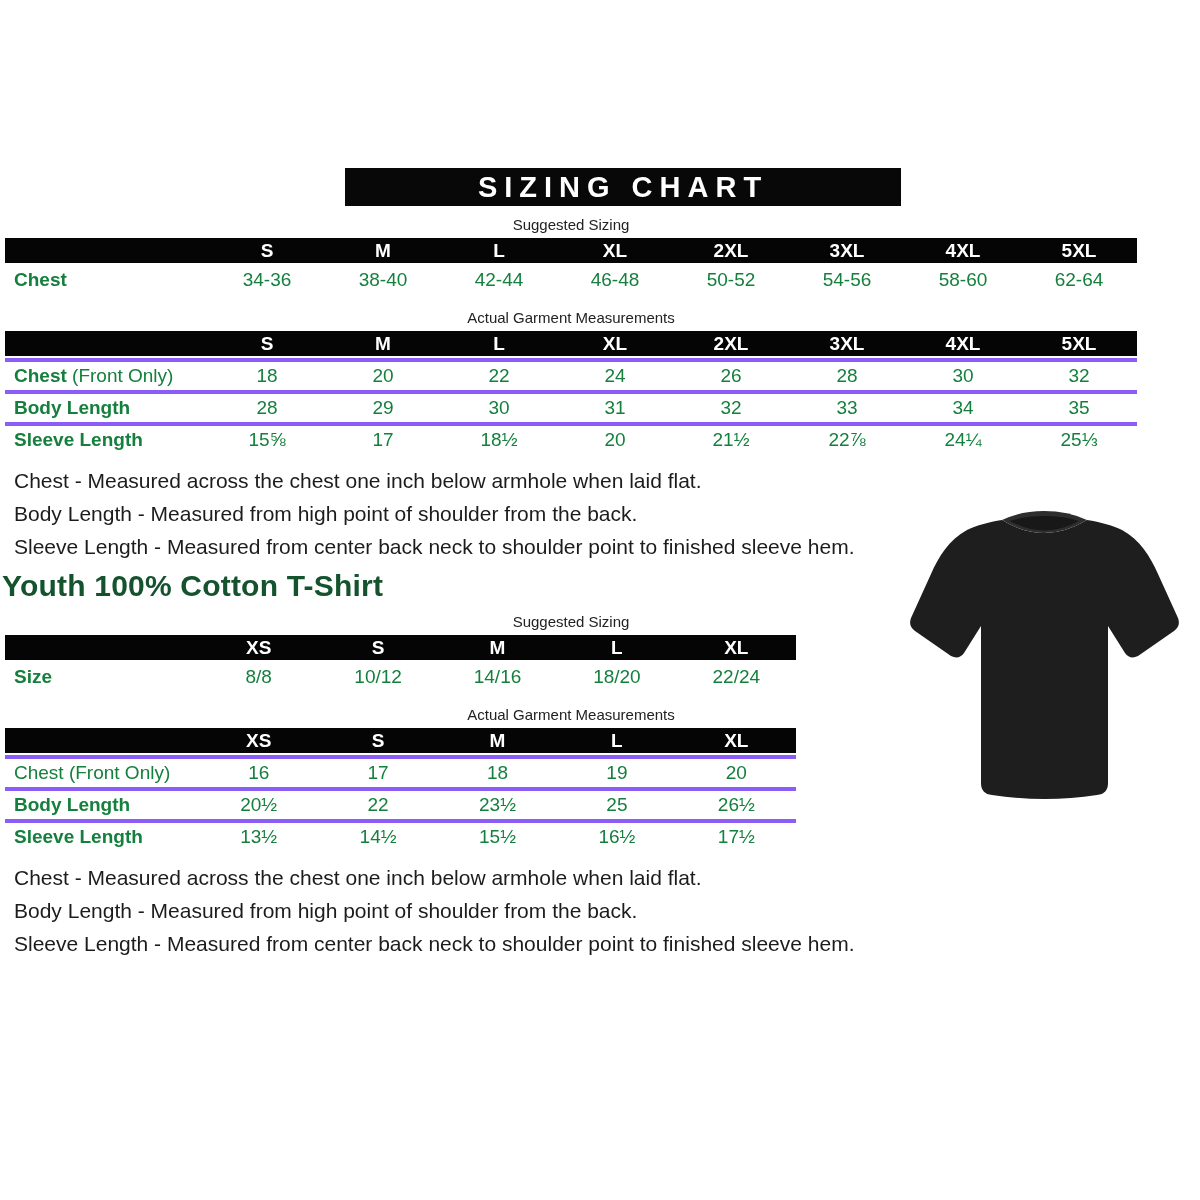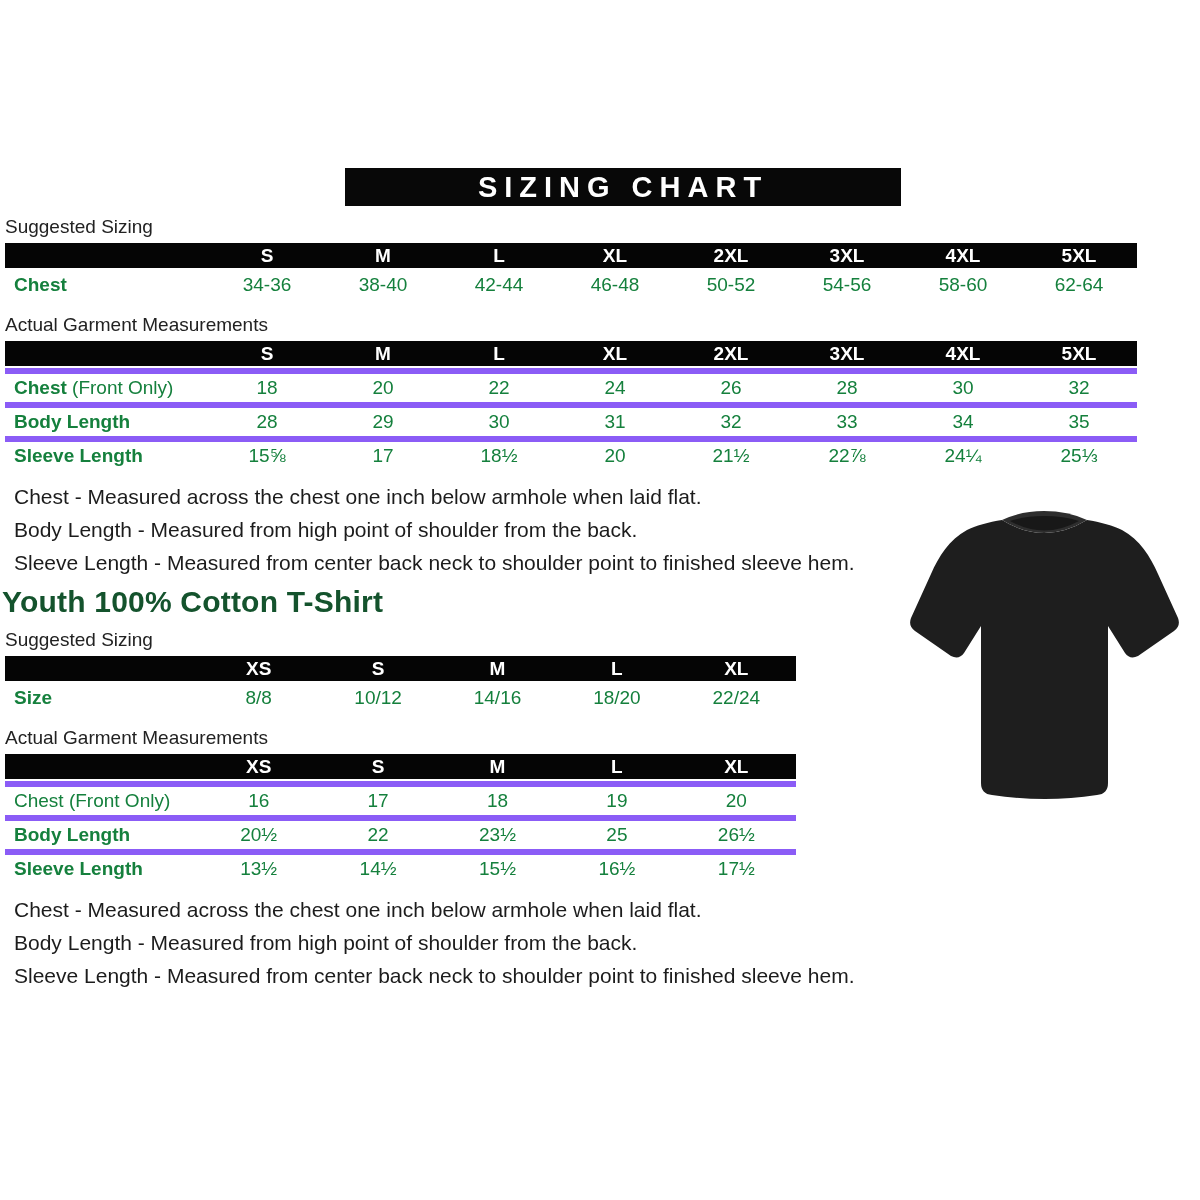--- a/index.html
+++ b/index.html
@@ -15,33 +15,33 @@
     position:absolute;left:9px;top:0;margin:0;
     font-size:30px;font-weight:400;color:#141414;letter-spacing:.5px;white-space:nowrap;
   }
   .banner{
     position:absolute;left:340px;top:2px;width:556px;height:38px;
     background:#080808;display:flex;align-items:center;justify-content:center;
   }
   .banner span{
     color:#ffffff;font-size:29px;font-weight:700;letter-spacing:7px;white-space:nowrap;
   }
-  .section-label{font-size:19px;color:#222;margin:6px 0 5px 0;}
+  .section-label{font-size:15px;color:#222;margin:6px 0 5px 0;text-align:center;}
   .gap-lg{margin-top:12px;}
   
   .size-table{width:1132px;}
   .size-table.youth{width:791px;}
   .t-head{
     display:flex;align-items:center;height:25px;
     background:#050505;color:#fff;font-weight:700;font-size:19px;
   }
   .t-row{display:flex;align-items:center;font-size:19px;color:#15803d;}
   .suggested .t-row{height:34px;}
   .measure .t-head{margin-bottom:2px;}
-  .measure .t-row{height:28px;border-top:6px solid #8b5cf6;}
+  .measure .t-row{height:28px;border-top:4px solid #8b5cf6;}
   .t-cell{flex:1;text-align:center;white-space:nowrap;}
   .t-label{flex:0 0 195px;text-align:left;padding-left:9px;}
   .youth .t-label{flex:0 0 185px;}
   .b{font-weight:700;}
   
   .notes{margin:10px 0 2px 9px;}
   .note{font-size:21px;line-height:33px;color:#1c1c1c;white-space:nowrap;}
   .youth-title{
     margin:6px 0 10px -3px;font-size:30px;font-weight:700;color:#14532d;letter-spacing:.2px;
   }

